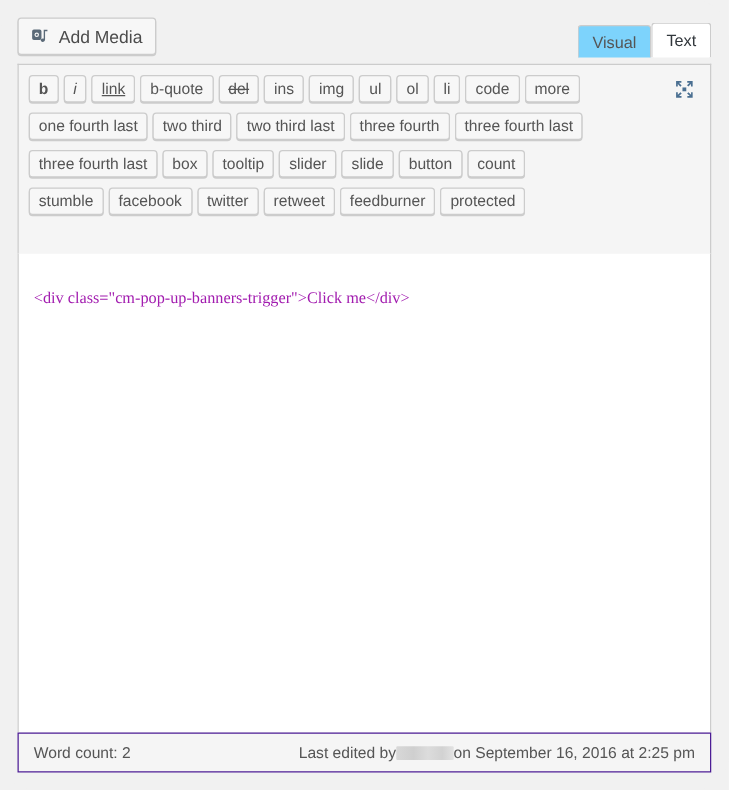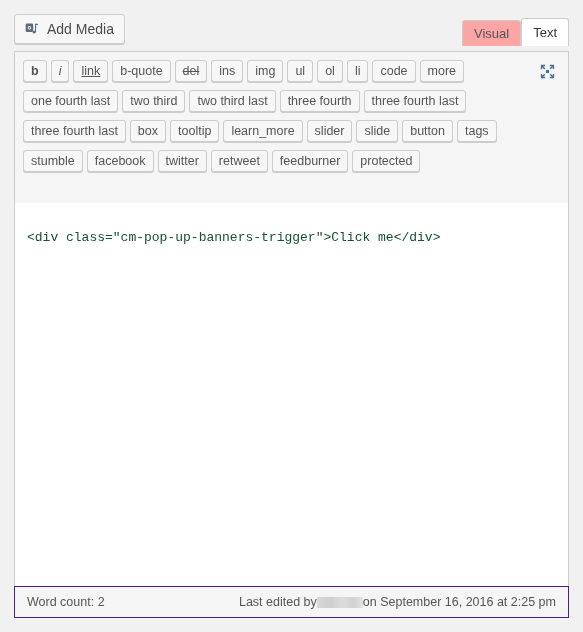--- a/index.html
+++ b/index.html
@@ -55,21 +55,21 @@
     display: flex;
     align-items: flex-end;
     height: 29px;
   }
   .tab {
     height: 26px;
     padding: 0 11px;
     display: flex; align-items: center;
     font-size: 13px;
     color: #555;
-    background: #fca5a5;
+    background: #7dd3fc;
     border: 1px solid #ccc;
     border-bottom: none;
     border-radius: 3px 3px 0 0;
     margin-left: 0px;
     cursor: pointer;
     position: relative;
     top: 1px;
   }
   .tab.active {
     background: #fff;
@@ -138,24 +138,24 @@
     width: 555px;
     height: 383px;
     background: #fff;
     border: 1px solid #ccc;
     border-top: none;
     border-bottom: none;
     padding: 12px 10px 10px 12px;
     overflow: hidden;
   }
   .editor-text {
-    font-family: Liberation Mono, monospace;
+    font-family: Liberation Serif, serif;
     font-size: 13px;
     line-height: 1.5;
-    color: #14532d;
+    color: #a21caf;
     white-space: pre-wrap;
     word-break: break-word;
     border: none;
     outline: none;
     width: 100%;
     background: transparent;
     resize: none;
     display: block;
   }
 
@@ -242,25 +242,24 @@
           <button class="qt-btn">one fourth last</button>
           <button class="qt-btn">two third</button>
           <button class="qt-btn">two third last</button>
           <button class="qt-btn">three fourth</button>
           <button class="qt-btn">three fourth last</button>
         </div>
         <div class="qt-row">
           <button class="qt-btn">three fourth last</button>
           <button class="qt-btn">box</button>
           <button class="qt-btn">tooltip</button>
-          <button class="qt-btn">learn_more</button>
           <button class="qt-btn">slider</button>
           <button class="qt-btn">slide</button>
           <button class="qt-btn">button</button>
-          <button class="qt-btn">tags</button>
+          <button class="qt-btn">count</button>
         </div>
         <div class="qt-row">
           <button class="qt-btn">stumble</button>
           <button class="qt-btn">facebook</button>
           <button class="qt-btn">twitter</button>
           <button class="qt-btn">retweet</button>
           <button class="qt-btn">feedburner</button>
           <button class="qt-btn">protected</button>
         </div>
       </div>

